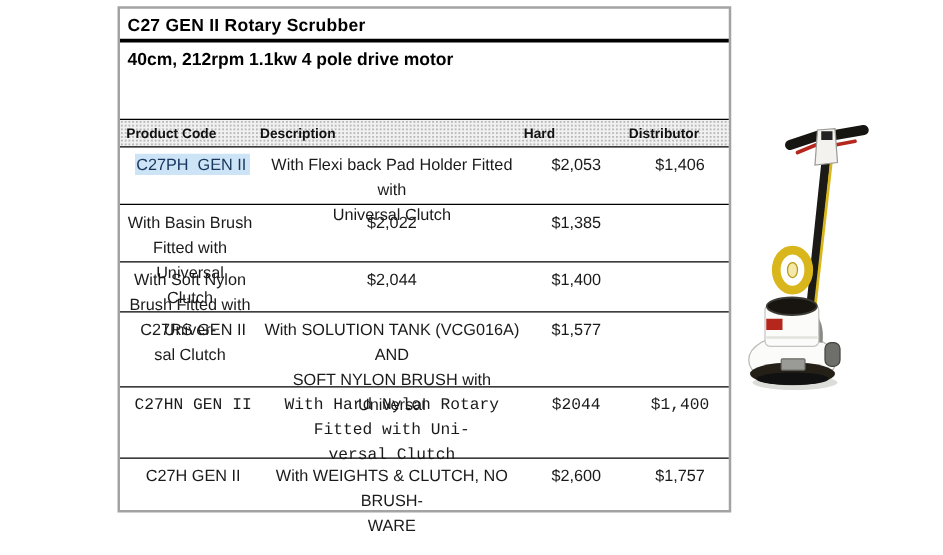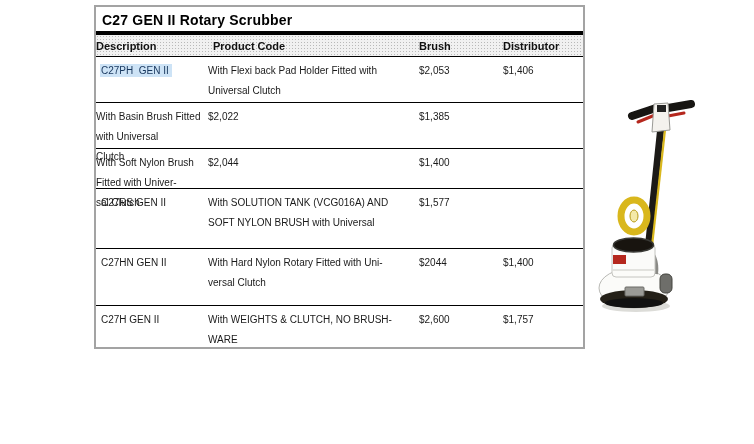--- a/index.html
+++ b/index.html
@@ -36,51 +36,53 @@
     background-color:#f1f1f1;
     background-image:radial-gradient(#b9b9b9 0.6px, transparent 0.7px);
     background-size:3px 3px;
     font-size:11px;font-weight:bold;color:#111;
     align-items:start;
     padding-top:5px;
   }
   .header-row .cell{line-height:12px;}
   .data-row{
     border-bottom:1px solid #000;
-    font-size:10px;line-height:20px;
+    font-size:13px;line-height:20px;
     padding-top:4px;
+    text-align:center;
   }
   .data-row:last-child{border-bottom:none;}
   .r0{height:46px;} .r1{height:46px;} .r2{height:40px;}
-  .r3{height:60px;} .r4{height:57px;} .r5{height:41px;}
+  .r3{height:60px;} .r4{height:57px;font-family:Liberation Mono, monospace;} .r5{height:41px;}
   .cell{white-space:pre-wrap;}
   .cell.code{padding-left:5px;}
   .header-row .cell.code{padding-left:5px;}
   .code-highlight{
     background:#cde3f6;color:#17365d;
     padding:1px 3px 1px 1px;margin-left:-1px;
   }
 
   
   .photo{
     position:absolute;left:598px;top:88px;width:150px;height:230px;
   }
 </style>
 </head>
 <body>
 
 <div class="doc-table">
 
   <div class="title-row">C27 GEN II Rotary Scrubber</div>
 
+  <div class="subtitle-row">40cm, 212rpm 1.1kw 4 pole drive motor</div>
 
   <div class="grid-row header-row">
+    <div class="cell code">Product Code</div>
     <div class="cell">Description</div>
-    <div class="cell code">Product Code</div>
-    <div class="cell">Brush</div>
+    <div class="cell">Hard</div>
     <div class="cell">Distributor</div>
   </div>
 
   <div class="grid-row data-row r0">
     <div class="cell code"><span class="code-highlight">C27PH  GEN II</span></div>
     <div class="cell">With Flexi back Pad Holder Fitted with
 Universal Clutch</div>
     <div class="cell">$2,053</div>
     <div class="cell">$1,406</div>
   </div>

